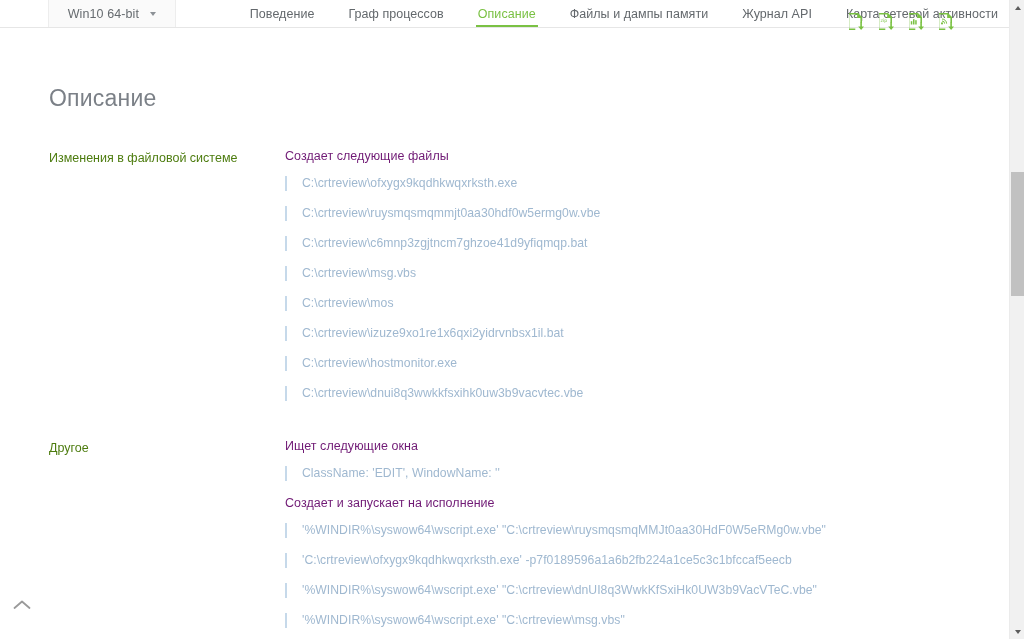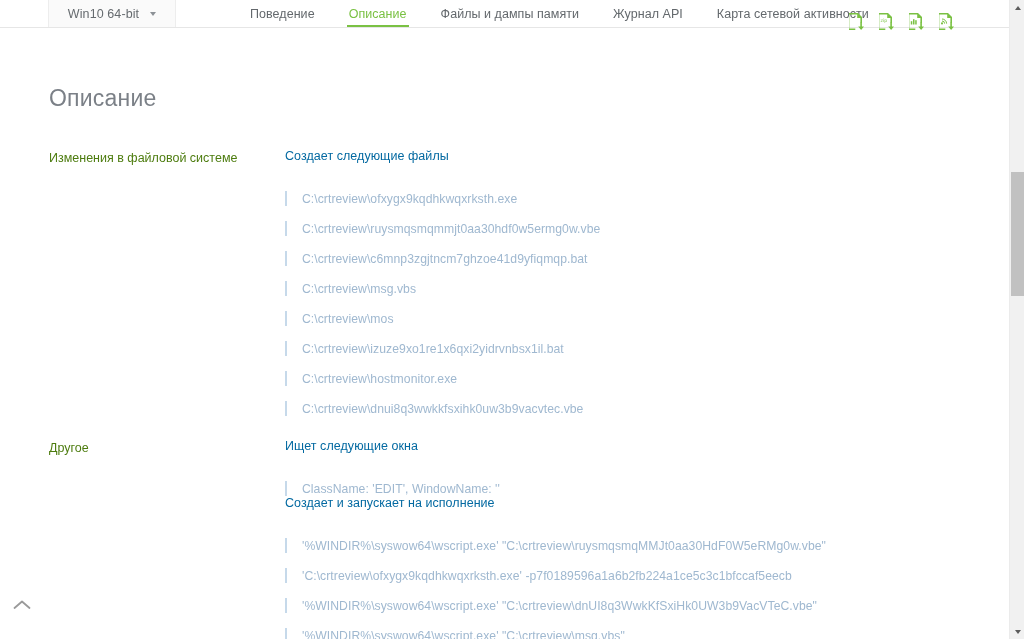--- a/index.html
+++ b/index.html
@@ -132,29 +132,29 @@
     font-size: 12.5px;
     line-height: 17px;
     color: #4d7c0f;
     padding-top: 1px;
   }
   .section-body {
     flex: 1 1 auto;
   }
   .group-title {
     font-size: 12.5px;
-    color: #0369a1;
+    color: #701a75;
     margin-bottom: 13px;
     letter-spacing: 0.05px;
   }
   .group-title.spaced { margin-top: 0; }
   .item-list { }
   .list-item {
     display: flex;
-    align-items: flex-end;
+    align-items: flex-start;
     height: 30px;
     cursor: pointer;
   }
   .list-item .bar {
     width: 2px;
     height: 15px;
     background: #c6d9ea;
     flex: 0 0 2px;
     margin-right: 15px;
   }
@@ -222,20 +222,23 @@
     <div class="topbar-left-gap"></div>
 
     <div class="env-select">
       <span class="env-select-label">Win10 64-bit</span>
       <span class="caret-down"></span>
     </div>
 
     <div class="tabs">
       <div class="tab">
         <span>Поведение</span>
+      </div>
+      <div class="tab">
+        <span>Граф процессов</span>
       </div>
       <div class="tab active">
         <span>Описание</span>
       </div>
       <div class="tab">
         <span>Файлы и дампы памяти</span>
       </div>
       <div class="tab">
         <span>Журнал API</span>
       </div>

